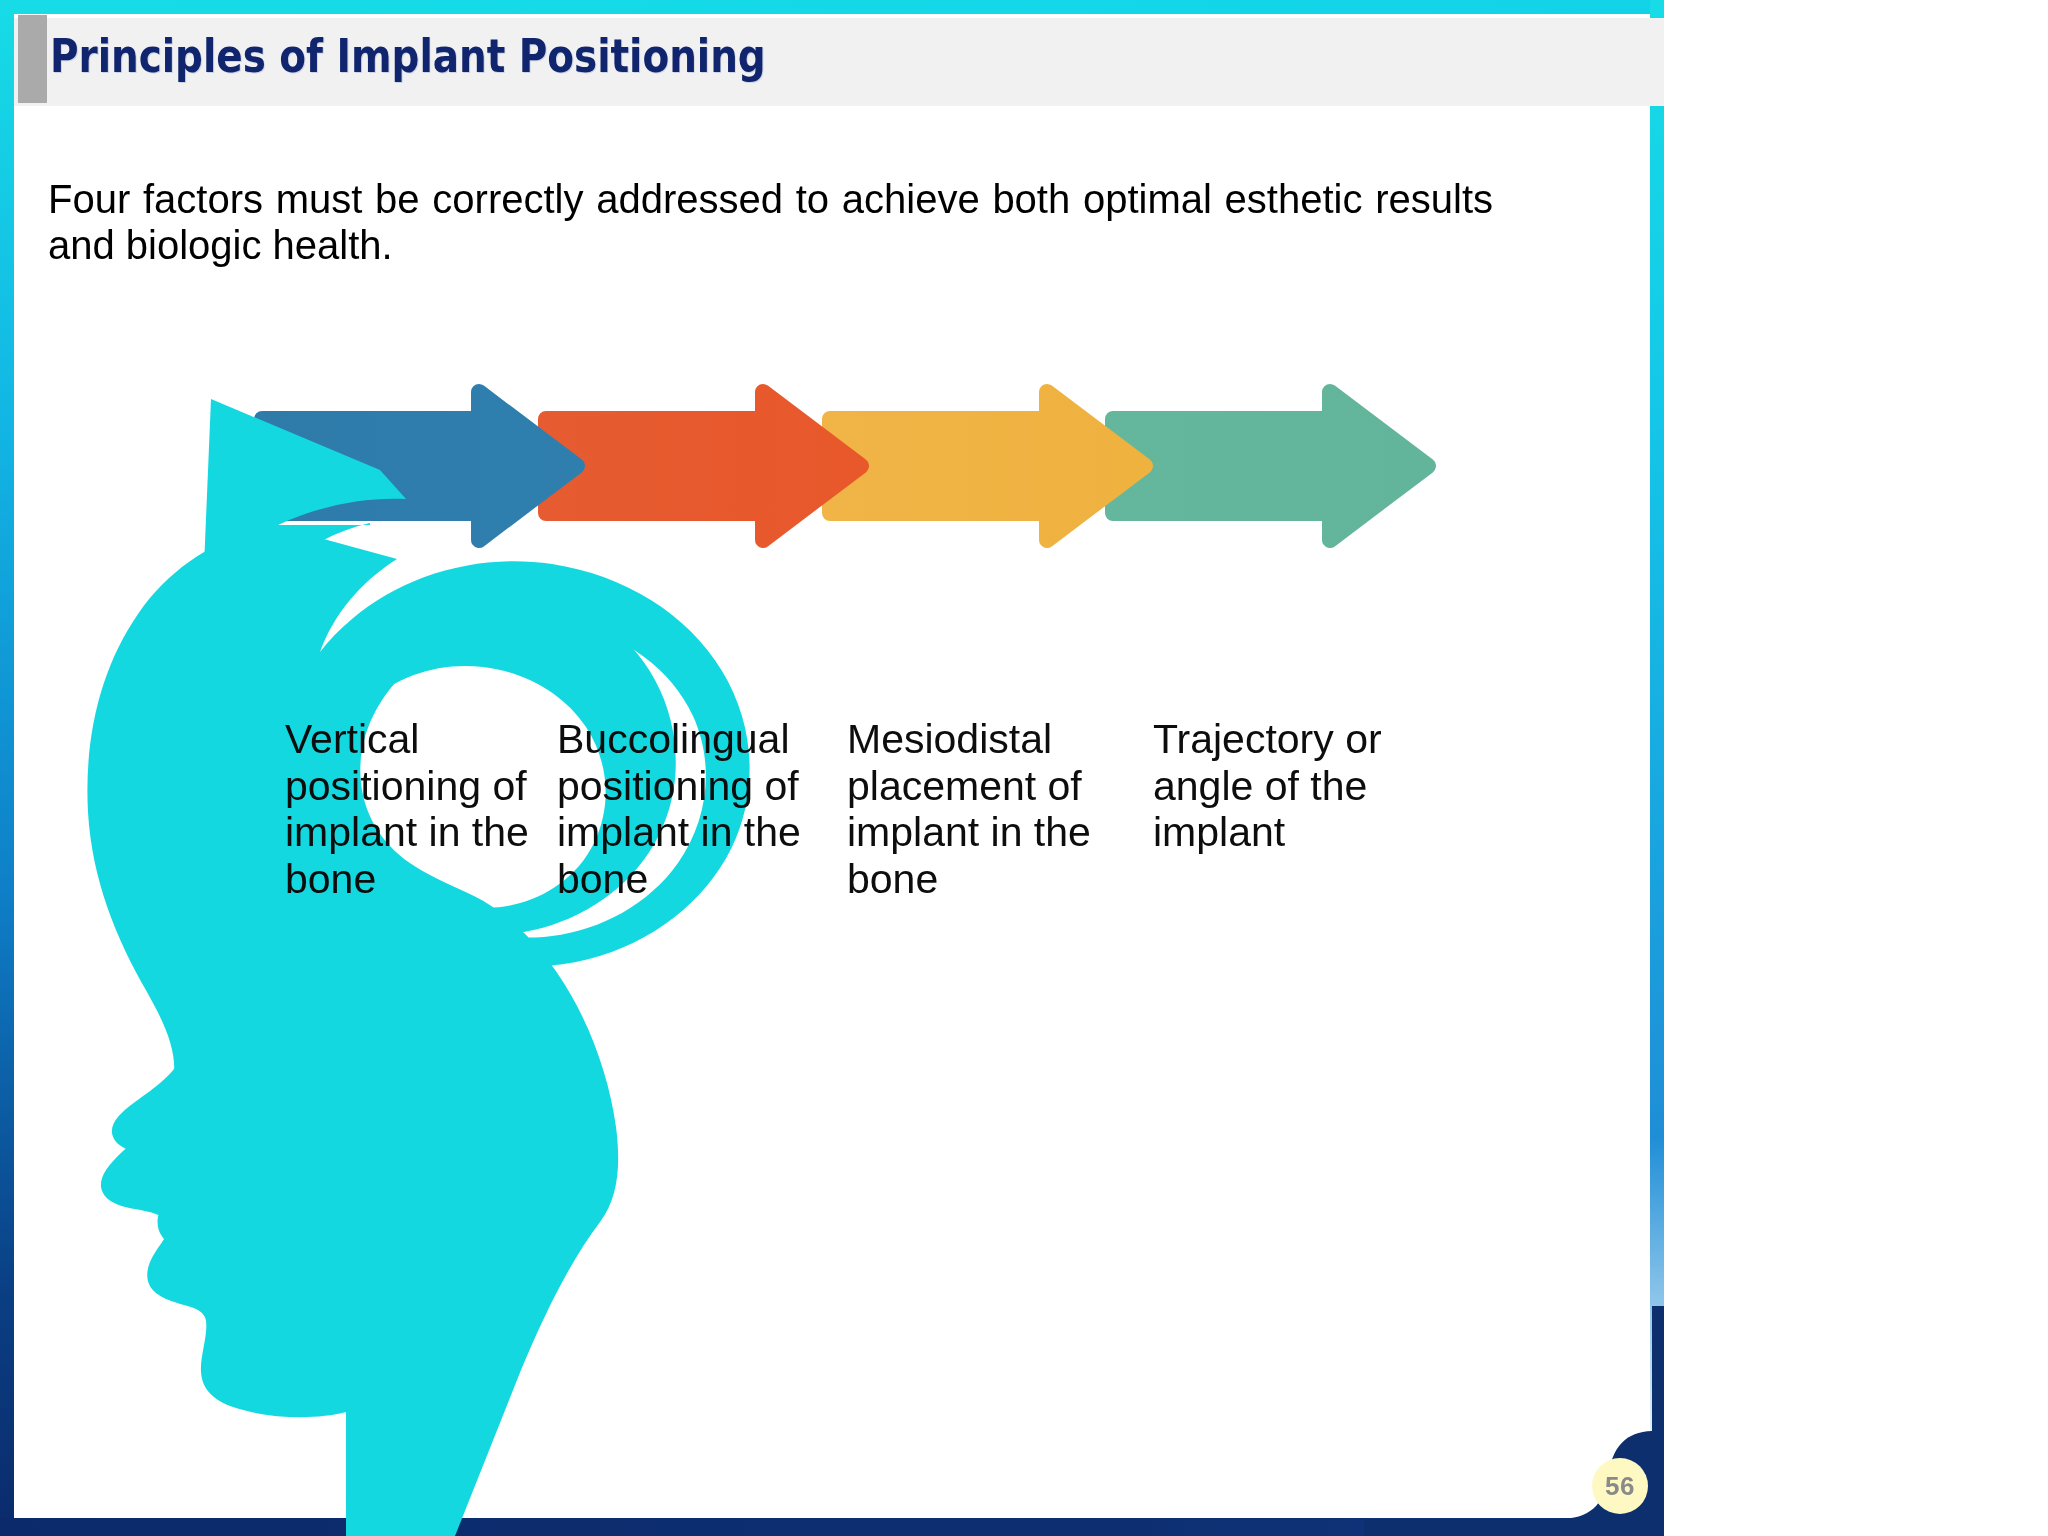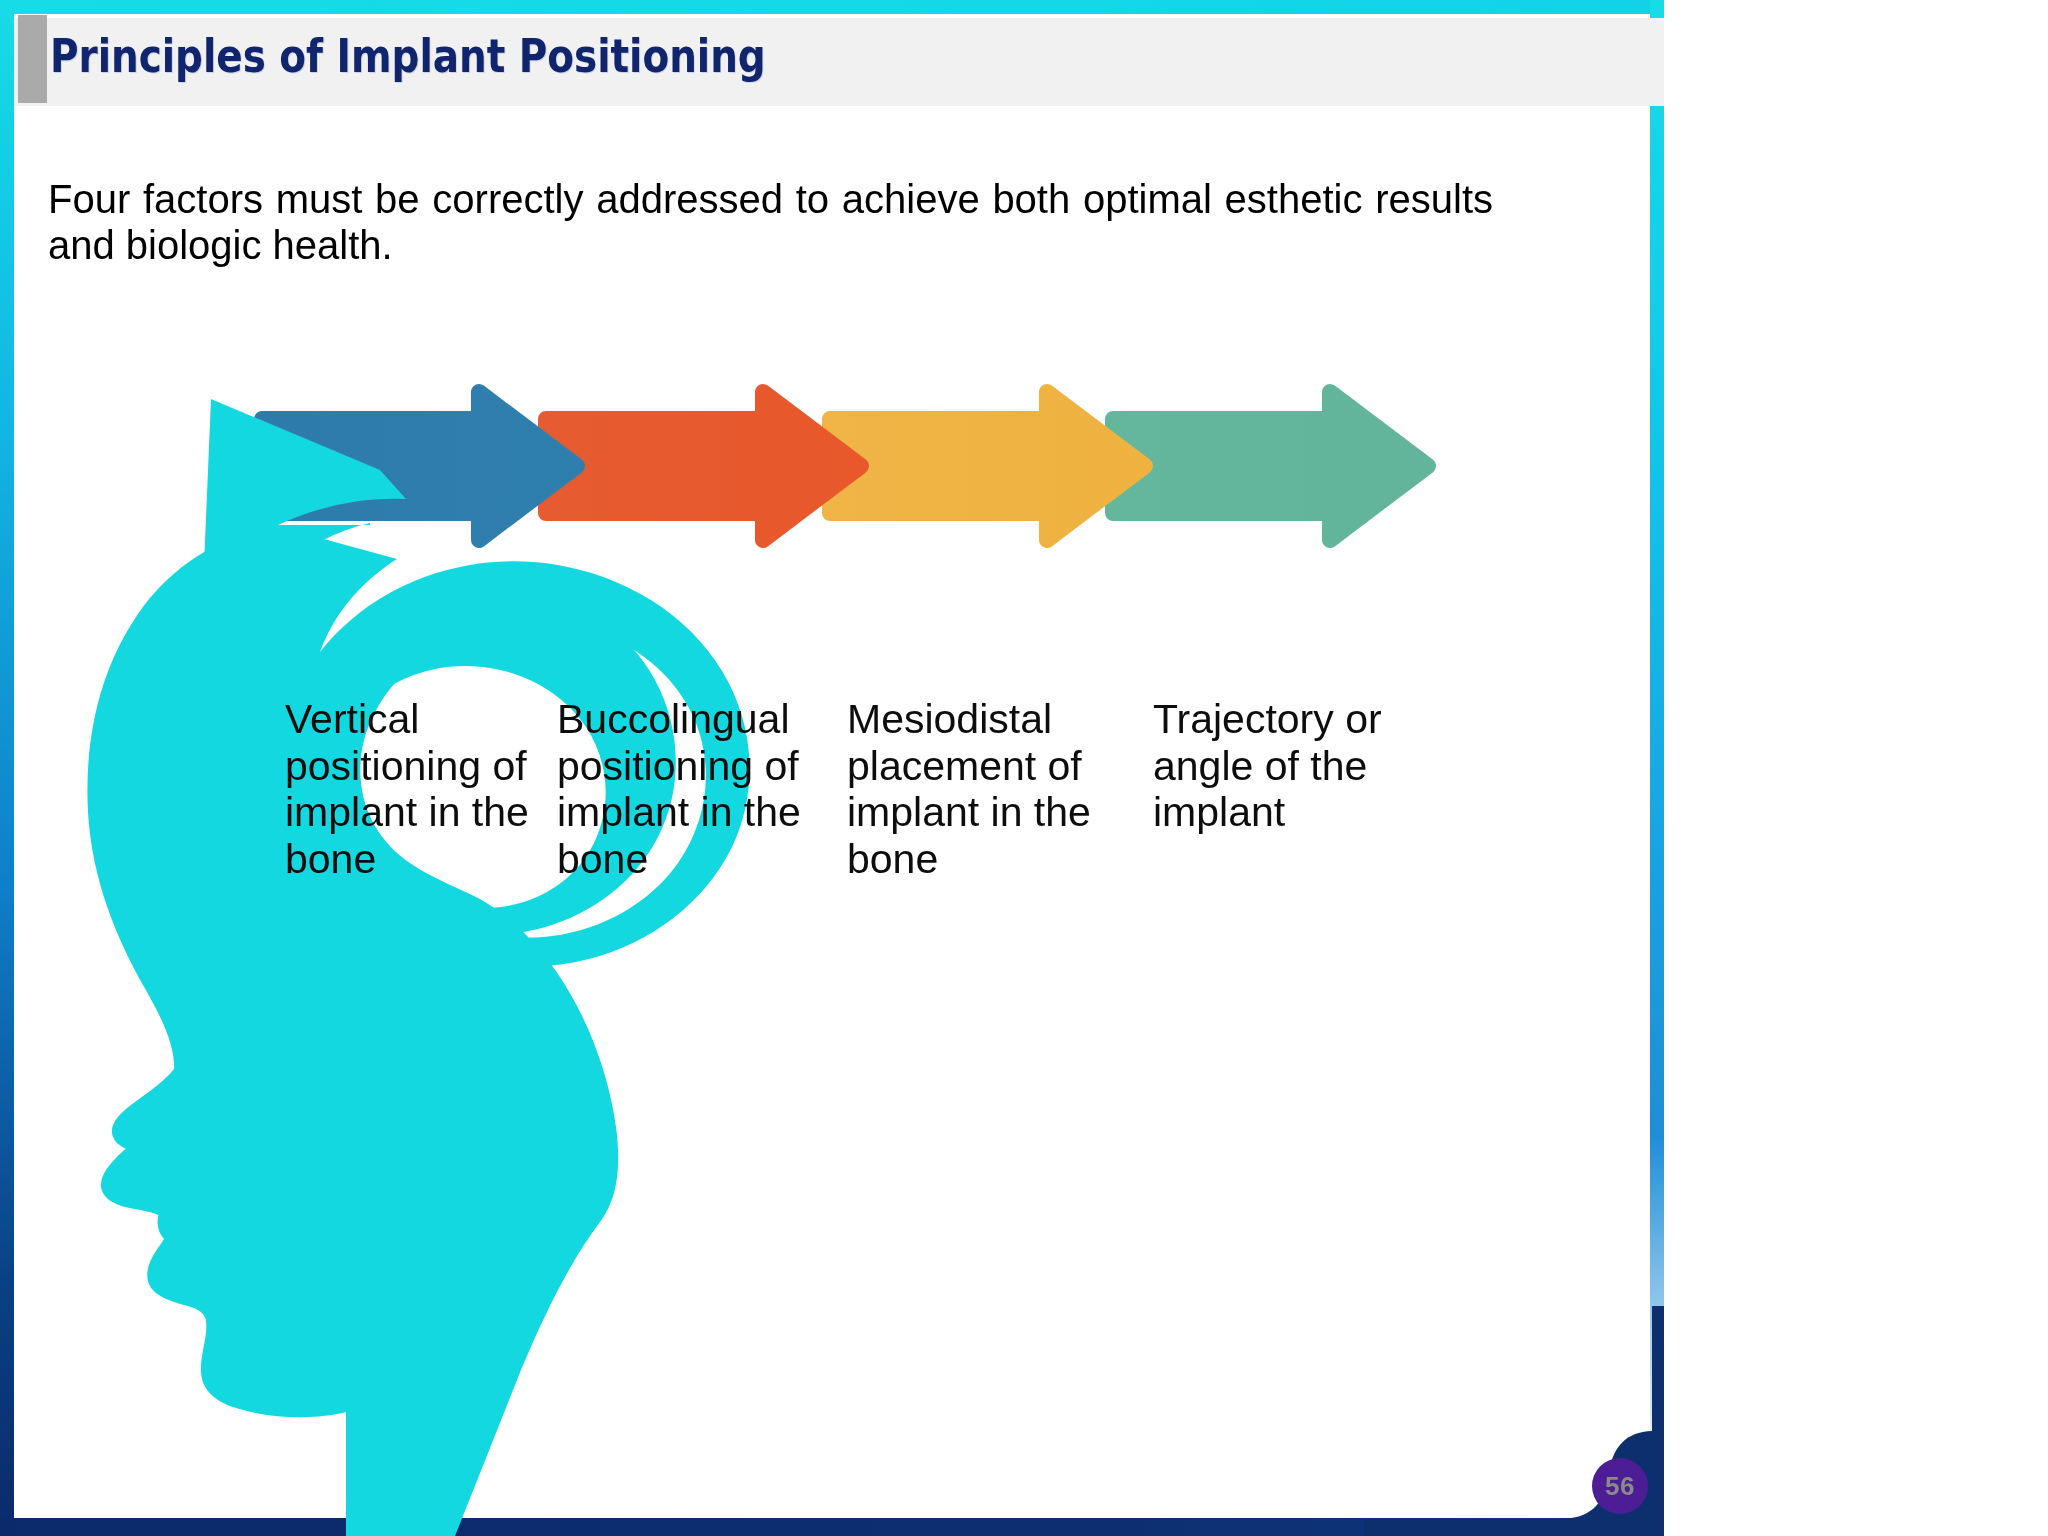--- a/index.html
+++ b/index.html
@@ -48,21 +48,21 @@
     right: 0; bottom: 0;
     width: 300px; height: 230px;
     pointer-events: none;
   }
   .page-badge {
     position: absolute;
     right: 16px;
     bottom: 22px;
     width: 56px; height: 56px;
     border-radius: 50%;
-    background: #4c1d95;
+    background: #fef9c3;
     color: #8a8a8a;
     font-size: 26px;
     font-weight: 600;
     display: flex;
     align-items: center;
     justify-content: center;
     letter-spacing: 0.5px;
   }
 
   
@@ -119,21 +119,21 @@
 
   
   .labels {
     position: absolute;
     left: 0; top: 0;
     width: 2048px;
     height: 1536px;
   }
   .arrow-label {
     position: absolute;
-    top: 696px;
+    top: 716px;
     color: #0d0d0d;
     font-size: 41px;
     line-height: 1.14;
     white-space: pre-line;
   }
   .lbl-0 { left: 285px; width: 268px; }
   .lbl-1 { left: 557px; width: 268px; }
   .lbl-2 { left: 847px; width: 268px; }
   .lbl-3 { left: 1137px; width: 268px; margin-left: 16px; }
 

